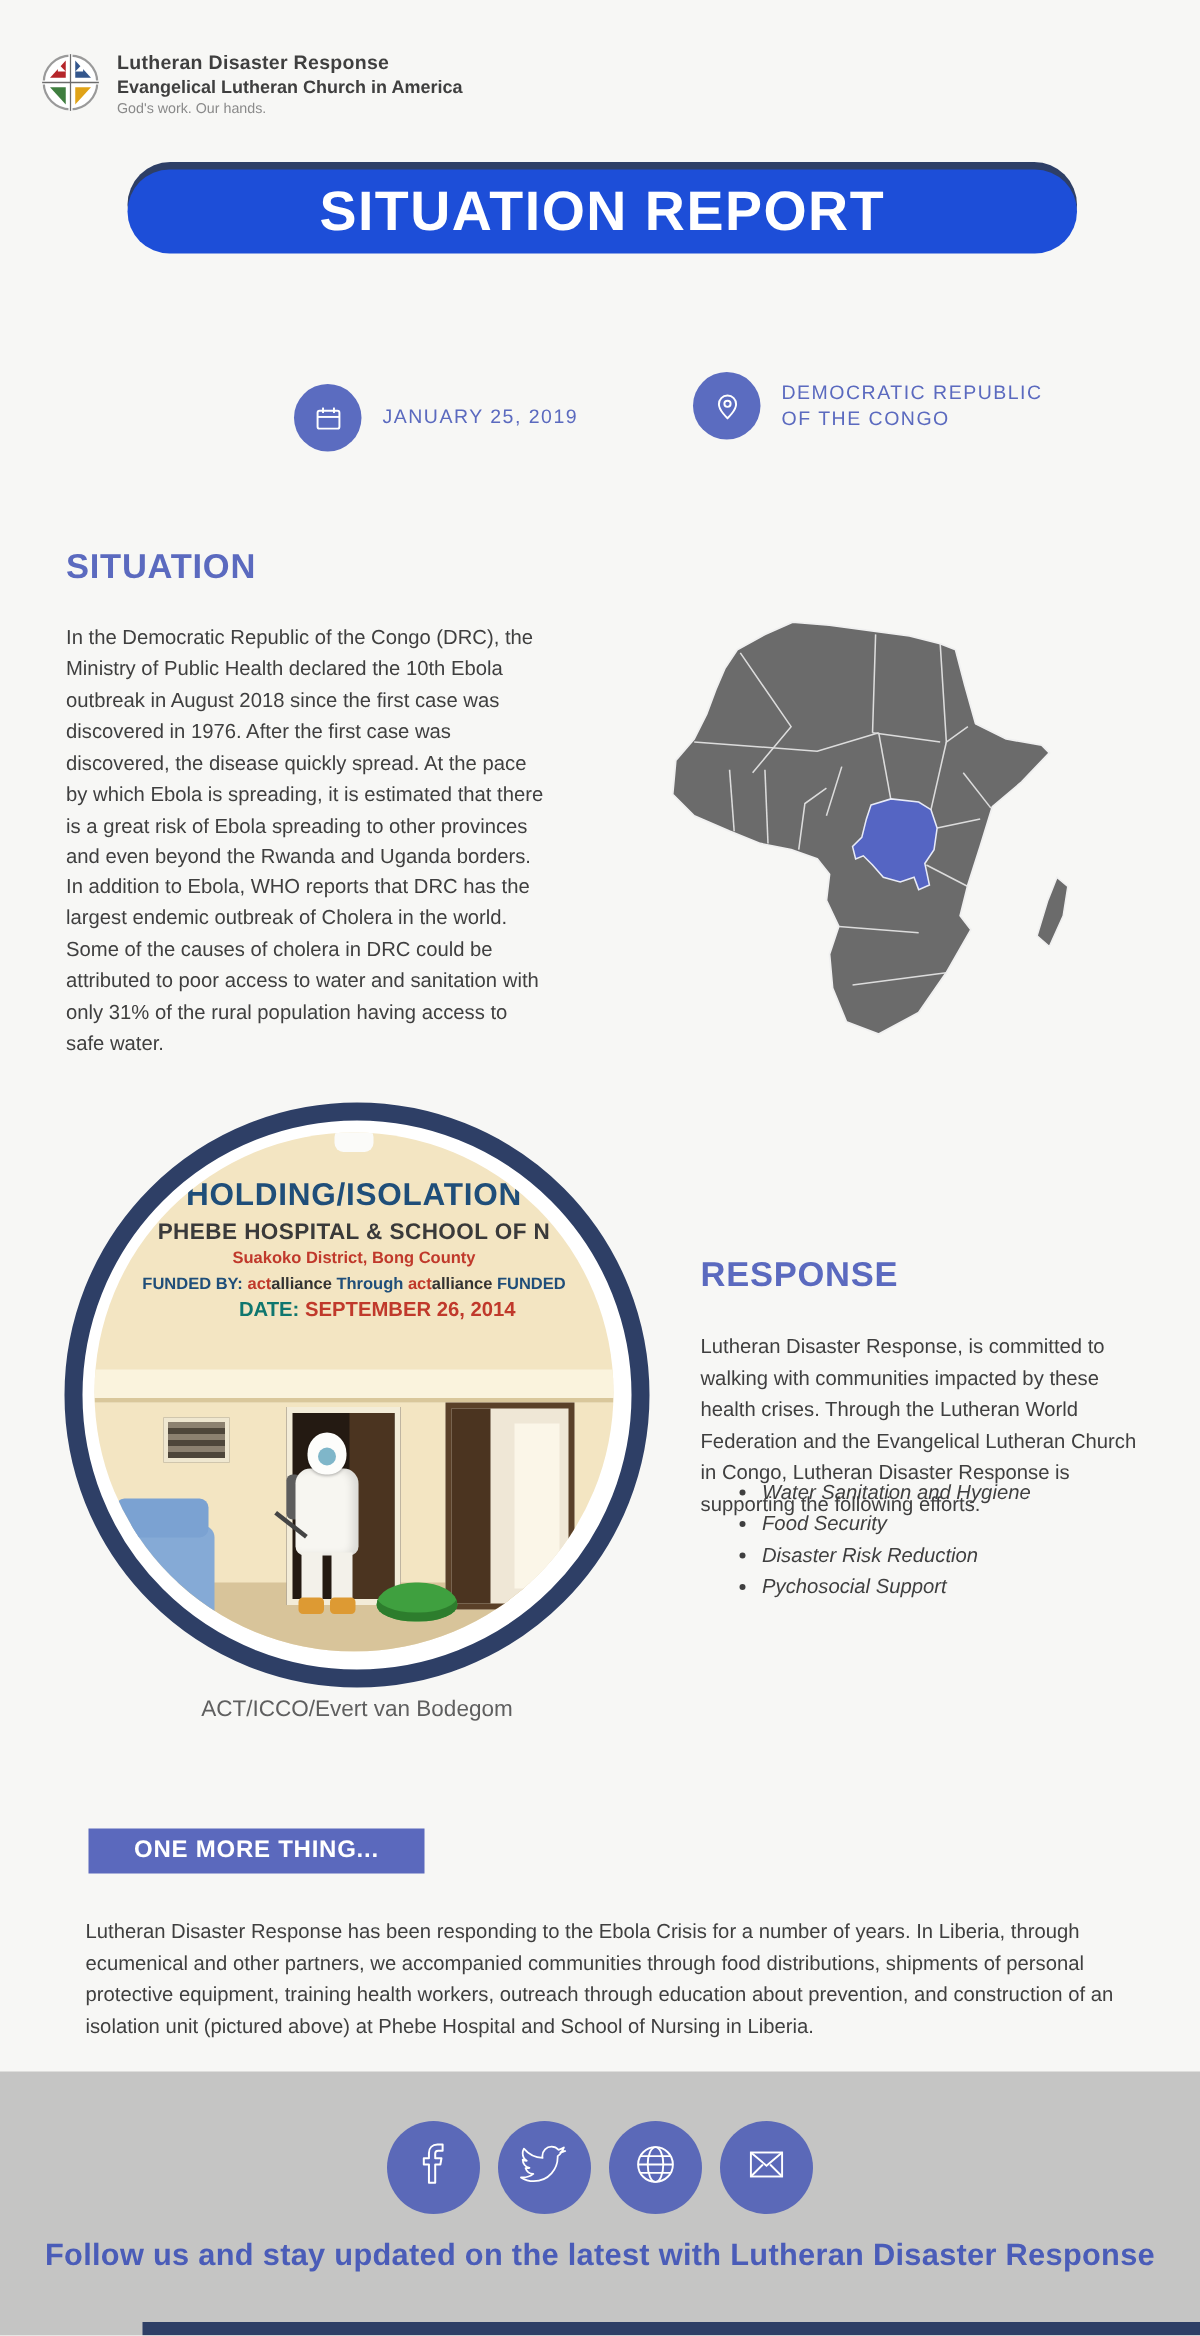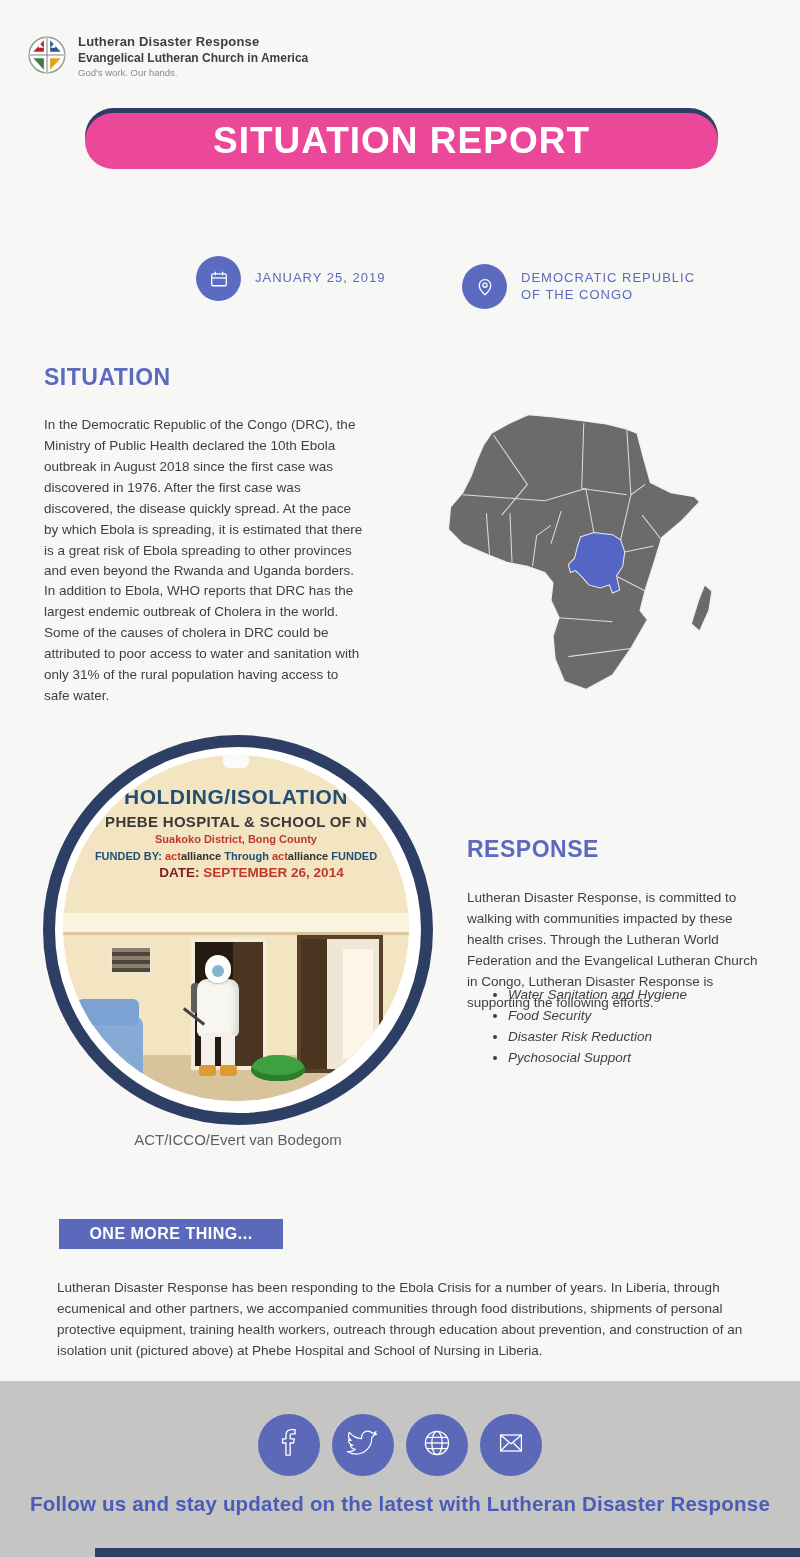--- a/index.html
+++ b/index.html
@@ -8,29 +8,29 @@
   .page{position:relative;width:800px;height:1557px;background:#f7f7f5;margin:0 auto;overflow:hidden;}
 
   
   .logo{position:absolute;left:26px;top:34px;display:flex;gap:10px;align-items:flex-start;}
   .logo-text .l1{font-size:13px;font-weight:bold;color:#3f3f3f;letter-spacing:.2px;}
   .logo-text .l2{font-size:12px;font-weight:bold;color:#3f3f3f;margin-top:2px;}
   .logo-text .l3{font-size:9.5px;color:#8a8a8a;margin-top:2px;}
 
   
   .pill-shadow{position:absolute;left:85px;top:108px;width:633px;height:57px;border-radius:29px;background:#2e3f66;}
-  .pill{position:absolute;left:85px;top:113px;width:633px;height:56px;border-radius:28px;background:#ec4899;display:flex;align-items:center;justify-content:center;}
+  .pill{position:absolute;left:85px;top:113px;width:633px;height:56px;border-radius:28px;background:#1d4ed8;display:flex;align-items:center;justify-content:center;}
   .pill span{color:#fff;font-weight:800;font-size:37px;letter-spacing:1px;}
 
   .headline{position:absolute;left:0;top:200px;width:800px;text-align:center;font-size:33px;font-weight:800;color:#0d0d0d;letter-spacing:0.5px;}
 
   
   .meta-item{position:absolute;display:flex;align-items:center;gap:14px;}
   .meta-date{left:196px;top:256px;}
-  .meta-loc{left:462px;top:264px;}
+  .meta-loc{left:462px;top:248px;}
   .meta-circle{width:45px;height:45px;border-radius:50%;background:#5b6cc0;display:flex;align-items:center;justify-content:center;flex:0 0 auto;}
   .meta-text{color:#5b6abf;font-size:13px;letter-spacing:1px;font-weight:500;line-height:1.3;}
 
   
   .sec-head{position:absolute;color:#5b6abf;font-weight:800;font-size:23px;letter-spacing:.5px;}
   .body-text{position:absolute;color:#3f3f3f;font-size:13.5px;line-height:1.55;}
 
   
   .map{position:absolute;left:430px;top:390px;width:328px;height:318px;}
 
@@ -40,21 +40,21 @@
   .sky-l{position:absolute;left:0;top:0;width:90px;height:70px;background:#fbfbf9;clip-path:polygon(0 0,100% 0,0 100%);}
   .sky-r{position:absolute;right:0;top:0;width:90px;height:70px;background:#fbfbf9;clip-path:polygon(0 0,100% 0,100% 100%);}
   .notch{position:absolute;left:50%;top:-3px;transform:translateX(-50%);width:26px;height:16px;background:#fbfbf9;border-radius:6px;}
   .sign{position:absolute;left:0;top:30px;width:100%;text-align:center;}
   .sign .s1{color:#1f4e79;font-weight:800;font-size:21px;letter-spacing:.5px;}
   .sign .s2{color:#3a3a3a;font-weight:800;font-size:15px;margin-top:4px;letter-spacing:.3px;}
   .sign .s3{color:#c0392b;font-weight:800;font-size:11px;margin-top:3px;}
   .sign .s4{font-size:11px;font-weight:800;margin-top:5px;}
   .sign .s4 .navy{color:#1f4e79;} .sign .s4 .red{color:#c0392b;} .sign .s4 .dark{color:#333;}
   .sign .s5{font-size:13.5px;font-weight:800;margin-top:3px;}
-  .sign .s5 .navy{color:#7f1d1d;padding-left:31px;} .sign .s5 .red{color:#c0392b;}
+  .sign .s5 .navy{color:#0f766e;padding-left:31px;} .sign .s5 .red{color:#c0392b;}
   .porch{position:absolute;left:0;top:158px;width:100%;height:22px;background:#faf3dd;border-bottom:3px solid #d9c79b;}
   .floor{position:absolute;left:0;bottom:0;width:100%;height:46px;background:#d8c49a;}
   .door1{position:absolute;left:128px;top:183px;width:76px;height:132px;background:#241a12;border:4px solid #f3ecd8;}
   .door1-panel{position:absolute;right:0;top:0;width:30px;height:124px;background:#4b3420;}
   .door2{position:absolute;left:234px;top:180px;width:86px;height:138px;background:#efe7d6;border:4px solid #5a4028;}
   .door2-panel{position:absolute;left:0;top:0;width:26px;height:130px;background:#4b3420;}
   .door2-inner{position:absolute;right:6px;top:10px;width:30px;height:110px;background:#fbf6e8;}
   .window{position:absolute;left:46px;top:190px;width:44px;height:30px;background:#6f6453;border:3px solid #efe7d0;
           background-image:repeating-linear-gradient(180deg,#8c8170 0 4px,#4e463a 4px 8px);}
   .chair{position:absolute;left:10px;top:262px;width:70px;height:64px;background:#85aad6;border-radius:8px 8px 4px 4px;}

